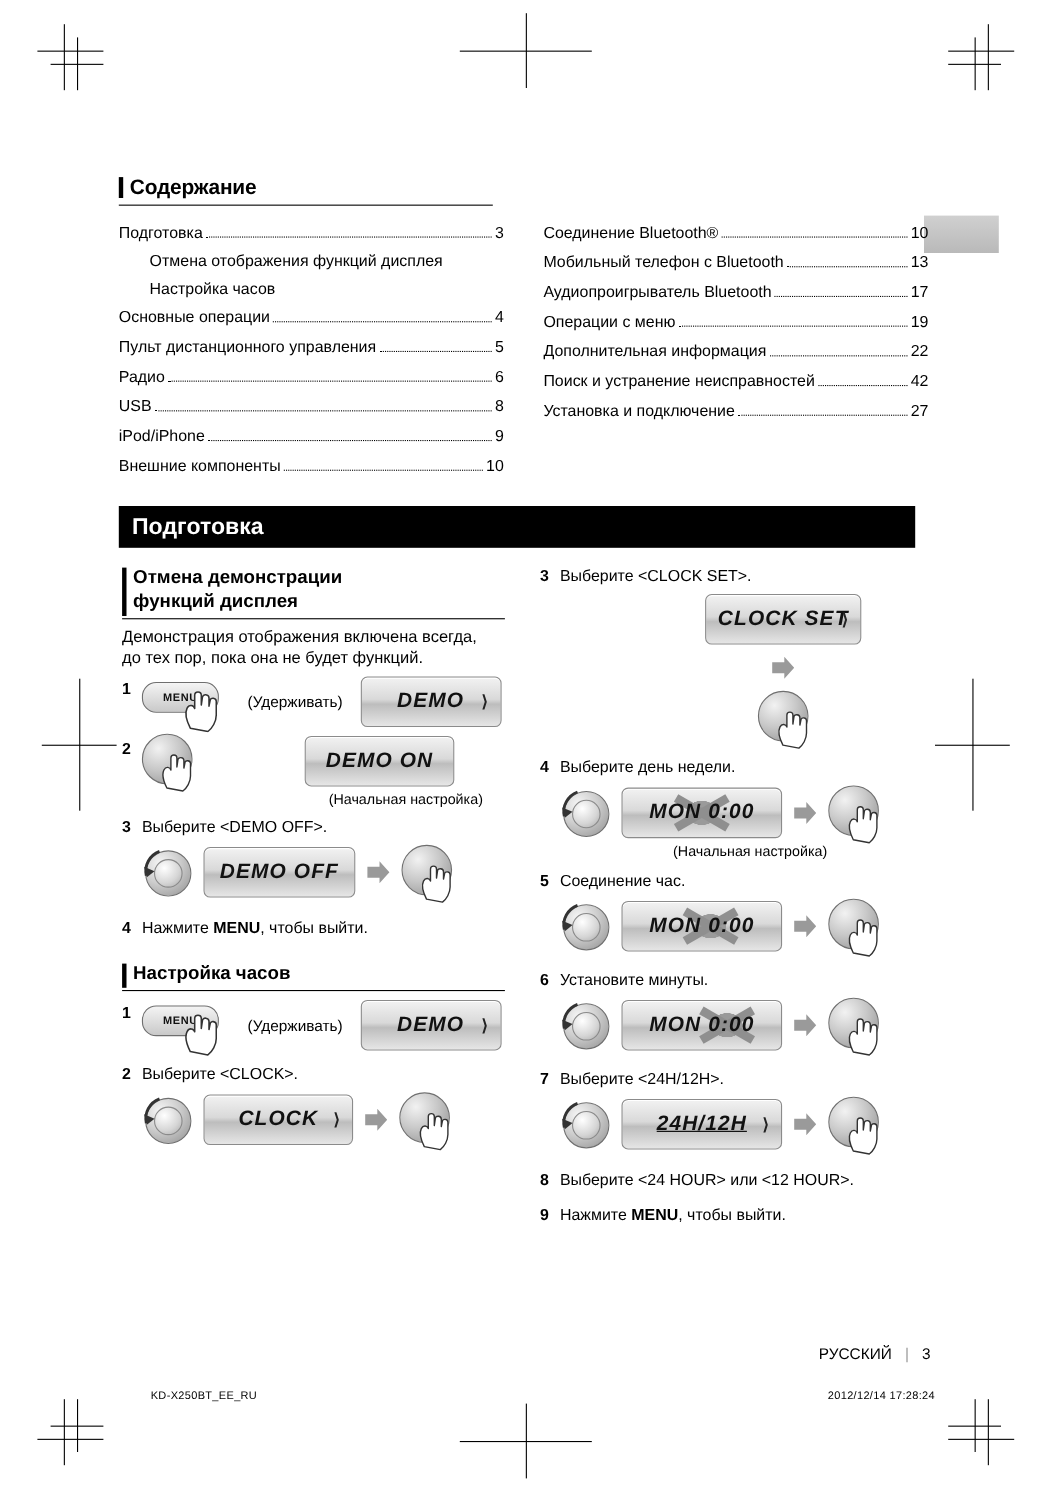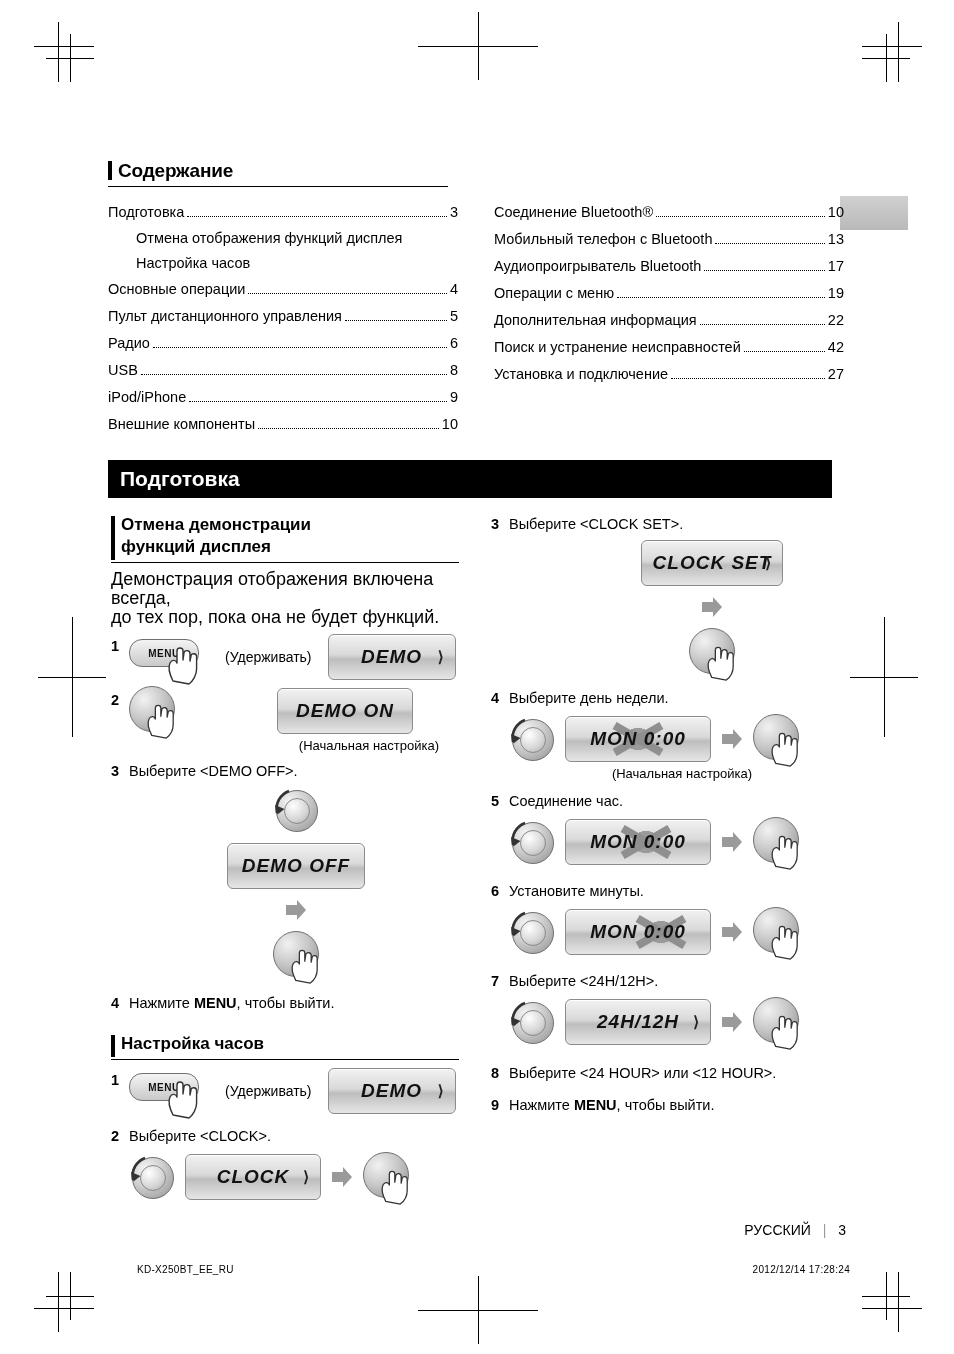--- a/index.html
+++ b/index.html
@@ -37,21 +37,21 @@
            padding-left:12px;font-size:21px;font-weight:bold;width:712px;}
 
   
   .proc{display:flex;margin-top:16px;gap:28px;justify-content:center;}
   .col{width:352px;position:relative;}
 
   h3.sub{position:relative;font-size:17px;font-weight:bold;line-height:22px;padding-left:10px;margin:0;}
   h3.sub:before{content:"";position:absolute;left:0;top:2px;width:4px;height:100%;background:#000;}
   .sub-rule{border-bottom:1px solid #000;margin-top:4px;width:348px;}
 
-  .note{font-size:18px;line-height:19px;margin-top:7px;}
+  .note{font-size:15px;line-height:19px;margin-top:7px;}
 
   .step{display:flex;align-items:flex-start;margin-top:9px;font-size:14.5px;line-height:20px;}
   .step .n{font-weight:bold;width:18px;flex:0 0 18px;}
   .step .txt{flex:1;}
   .step .txt b{font-weight:bold;}
 
   .row{display:flex;align-items:center;gap:10px;margin-top:4px;}
   .row.indent{padding-left:18px;}
 
   .caption{font-size:13px;text-align:center;margin-top:2px;}
@@ -315,21 +315,21 @@
           <div class="lcd" style="width:134px;margin-left:92px;">
             <span>DEMO ON</span>
           </div>
         </div>
         <div class="caption right">(Начальная настройка)</div>
 
         <div class="step" style="margin-top:8px;">
           <span class="n">3</span>
           <span class="txt">Выберите &lt;DEMO OFF&gt;.</span>
         </div>
-        <div class="row indent" style="margin-top:6px;flex-direction:column;">
+        <div class="row indent" style="margin-top:6px;">
           <div class="knob">
             <div class="disc"></div>
               <div class="inner"></div>
             <svg width="54" height="54" viewBox="0 0 54 54">
               <path d="M8 30 A19 19 0 0 1 20 8" fill="none" stroke="#333" stroke-width="2.6"></path>
               <path d="M6 22 L8.5 31.5 L15.5 26 Z" fill="#333"></path>
             </svg>
           </div>
           <div class="lcd" style="width:136px;">
             <span>DEMO OFF</span>
@@ -512,21 +512,21 @@
             <svg width="40" height="42" viewBox="0 0 44 44">
               <path d="M14 40 C10 32 9 26 11 22 C13 18 17 19 18 22 L18 10 C18 6 24 6 24 10 L24 19 L25 12 C25.3 8.4 31 9 31 12.6 L31 20 L32 15 C32.3 11.6 37.6 12.2 37.6 15.6 L37.6 28 C37.6 34 34 40 30 43 Z" fill="#ffffff" stroke="#333333" stroke-width="1.4" stroke-linejoin="round"></path>
             </svg>
           </div>
         </div>
 
         <div class="step" style="margin-top:14px;">
           <span class="n">7</span>
           <span class="txt">Выберите &lt;24H/12H&gt;.</span>
         </div>
-        <div class="row indent" style="margin-top:6px;">
+        <div class="row indent" style="margin-top:6px;text-decoration:underline;">
           <div class="knob">
             <div class="disc"></div>
               <div class="inner"></div>
             <svg width="54" height="54" viewBox="0 0 54 54">
               <path d="M8 30 A19 19 0 0 1 20 8" fill="none" stroke="#333" stroke-width="2.6"></path>
               <path d="M6 22 L8.5 31.5 L15.5 26 Z" fill="#333"></path>
             </svg>
           </div>
           <div class="lcd" style="width:144px;">
             <span>24H/12H</span>

